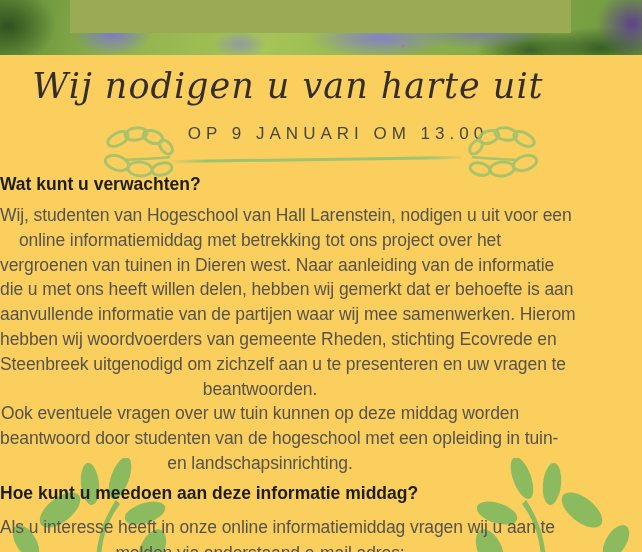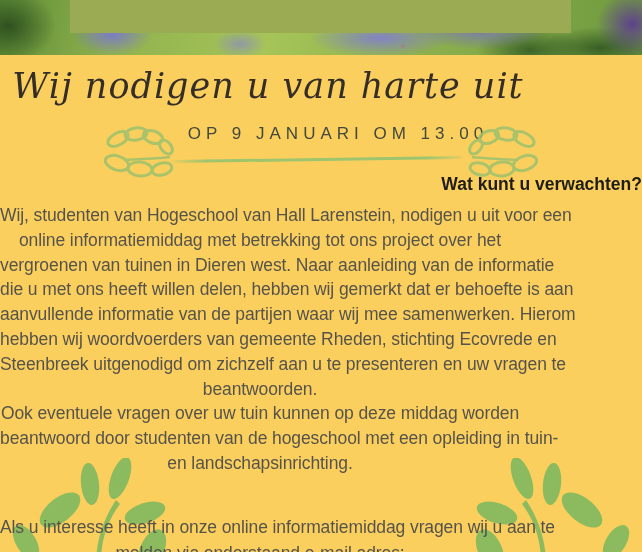--- a/index.html
+++ b/index.html
@@ -28,28 +28,29 @@
     position:absolute;left:70px;top:0;width:501px;height:33px;
     background:#9aab54;
   }
   
   .script-title{
     position:absolute;left:0;top:66px;width:536px;margin:0;
     text-align:center;
     font-family:"DejaVu Serif","Liberation Serif",serif;
     font-style:italic;font-weight:500;font-size:35px;letter-spacing:1px;
     color:#352e28;
+    padding-left:20px;
   }
   .date-line{
     position:absolute;left:0;top:124px;width:642px;
     text-align:center;font-size:17px;letter-spacing:5px;
     color:#42493c;font-weight:400;margin-left:17px;
   }
   .heading{
-    position:absolute;left:0;width:642px;margin:0;text-align:right;
+    position:absolute;left:0;width:642px;margin:0;text-align:left;
     font-size:17.5px;font-weight:bold;color:#1f1d1a;z-index:3;
   }
   .heading-expect{top:174px;}
   .heading-join{top:483px;}
   .body-text{
     position:absolute;left:0;width:520px;margin:0;text-align:center;
     font-size:17.5px;line-height:24.8px;letter-spacing:-0.1px;
     color:#56534b;white-space:pre;z-index:3;
   }
   .para-expect{top:203px;}
@@ -134,16 +135,17 @@
       <path d="M96 100 C98 78 104 60 116 42 L120 46 C108 62 102 80 101 100 Z"></path>
       <ellipse cx="60" cy="52" rx="24" ry="12" transform="rotate(-38 60 52)"></ellipse>
       <ellipse cx="90" cy="26" rx="9" ry="21" transform="rotate(-6 90 26)"></ellipse>
       <ellipse cx="120" cy="20" rx="9" ry="22" transform="rotate(20 120 20)"></ellipse>
       <ellipse cx="145" cy="55" rx="21" ry="10" transform="rotate(-18 145 55)"></ellipse>
       <ellipse cx="26" cy="84" rx="10" ry="19" transform="rotate(-32 26 84)"></ellipse>
       <ellipse cx="152" cy="92" rx="12" ry="22" transform="rotate(24 152 92)"></ellipse>
     </g>
   </svg>
 
+  <h2 class="heading heading-join">Hoe kunt u meedoen aan deze informatie middag?</h2>
   <p class="body-text para-join">Als u interesse heeft in onze online informatiemiddag vragen wij u aan te
 melden via onderstaand e-mail adres:</p>
 
 </div>
 
 </body></html>

